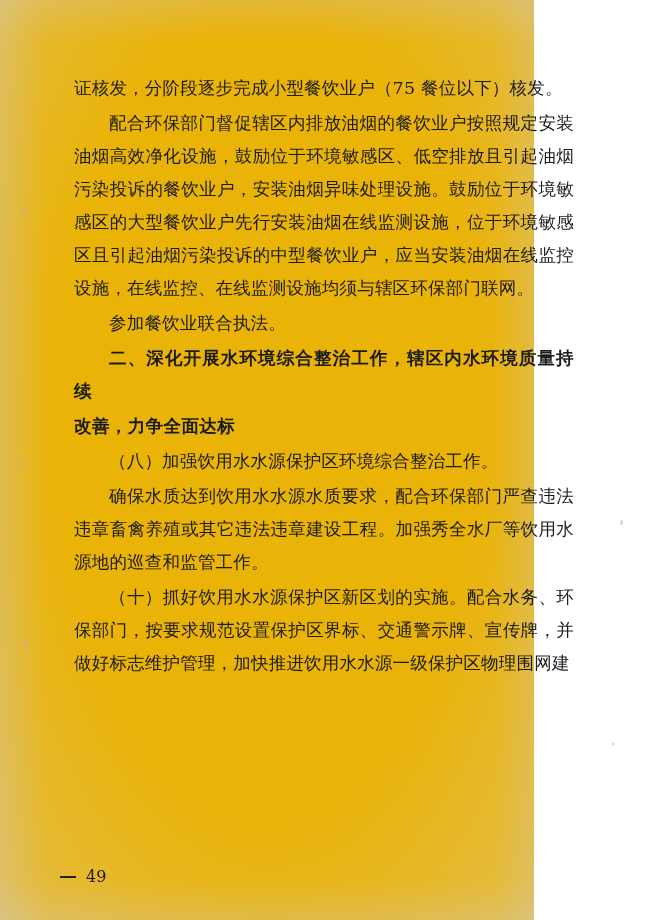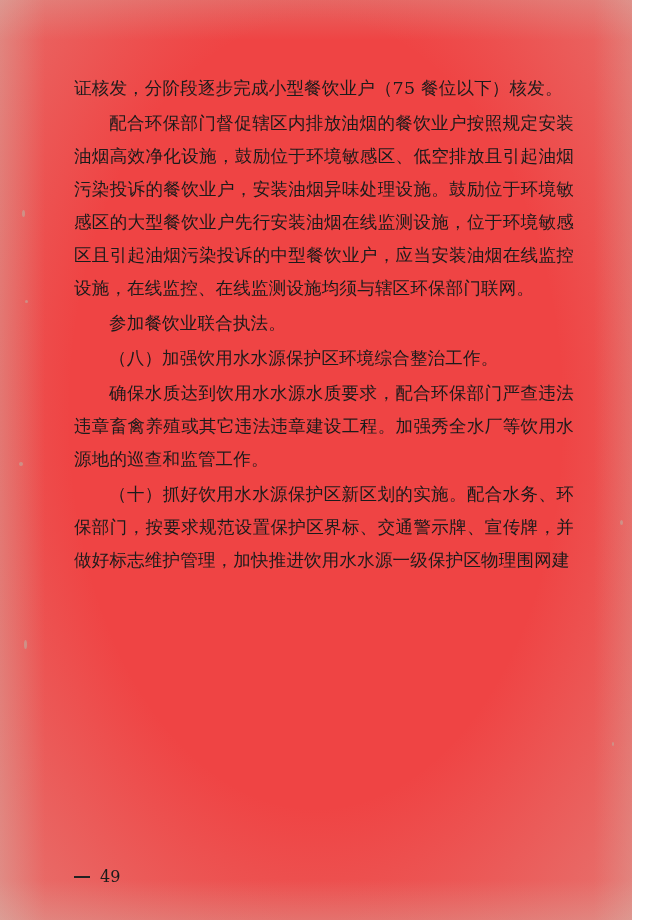--- a/index.html
+++ b/index.html
@@ -8,23 +8,23 @@
   }
   body {
     width: 650px;
     height: 920px;
     background: #ffffff;
     font-family: "DejaVu Sans", sans-serif;
     overflow: hidden;
   }
   .page {
     position: relative;
-    width: 632px;
+    width: 534px;
     height: 920px;
-    background: #ef4444;
+    background: #eab308;
     box-sizing: border-box;
   }
   
   .paper-tint {
     position: absolute;
     inset: 0;
     background:
       radial-gradient(ellipse at 50% 45%, rgba(255,255,255,0) 55%, rgba(214,208,196,0.35) 100%),
       linear-gradient(90deg, rgba(205,198,185,0.30) 0px, rgba(255,255,255,0) 45px),
       linear-gradient(270deg, rgba(205,198,185,0.22) 0px, rgba(255,255,255,0) 38px),
@@ -55,21 +55,21 @@
     font-weight: bold;
     text-indent: 2em;
     letter-spacing: 0.4px;
   }
   p.heading-cont {
     font-weight: bold;
     letter-spacing: 0.4px;
   }
   .footer {
     position: absolute;
-    left: 74px;
+    left: 60px;
     bottom: 34px;
     width: 500px;
     display: flex;
     align-items: center;
     gap: 10px;
     font-family: "DejaVu Serif", serif;
   }
   .dash {
     display: inline-block;
     width: 16px;
@@ -104,20 +104,22 @@
   <span class="speck s2"></span>
   <span class="speck s3"></span>
   <span class="speck s4"></span>
   <span class="speck s5"></span>
   <span class="speck s6"></span>
 
   <div class="content">
     <p>证核发，分阶段逐步完成小型餐饮业户（75 餐位以下）核发。</p>
     <p class="indent">配合环保部门督促辖区内排放油烟的餐饮业户按照规定安装油烟高效净化设施，鼓励位于环境敏感区、低空排放且引起油烟污染投诉的餐饮业户，安装油烟异味处理设施。鼓励位于环境敏感区的大型餐饮业户先行安装油烟在线监测设施，位于环境敏感区且引起油烟污染投诉的中型餐饮业户，应当安装油烟在线监控设施，在线监控、在线监测设施均须与辖区环保部门联网。</p>
     <p class="indent">参加餐饮业联合执法。</p>
+    <p class="heading">二、深化开展水环境综合整治工作，辖区内水环境质量持续</p>
+    <p class="heading-cont">改善，力争全面达标</p>
     <p class="indent">（八）加强饮用水水源保护区环境综合整治工作。</p>
     <p class="indent">确保水质达到饮用水水源水质要求，配合环保部门严查违法违章畜禽养殖或其它违法违章建设工程。加强秀全水厂等饮用水源地的巡查和监管工作。</p>
     <p class="indent">（十）抓好饮用水水源保护区新区划的实施。配合水务、环保部门，按要求规范设置保护区界标、交通警示牌、宣传牌，并做好标志维护管理，加快推进饮用水水源一级保护区物理围网建</p>
   </div>
 
   <div class="footer">
     <span class="dash"></span>
     <span class="pagenum">49</span>
   </div>
 </div>

